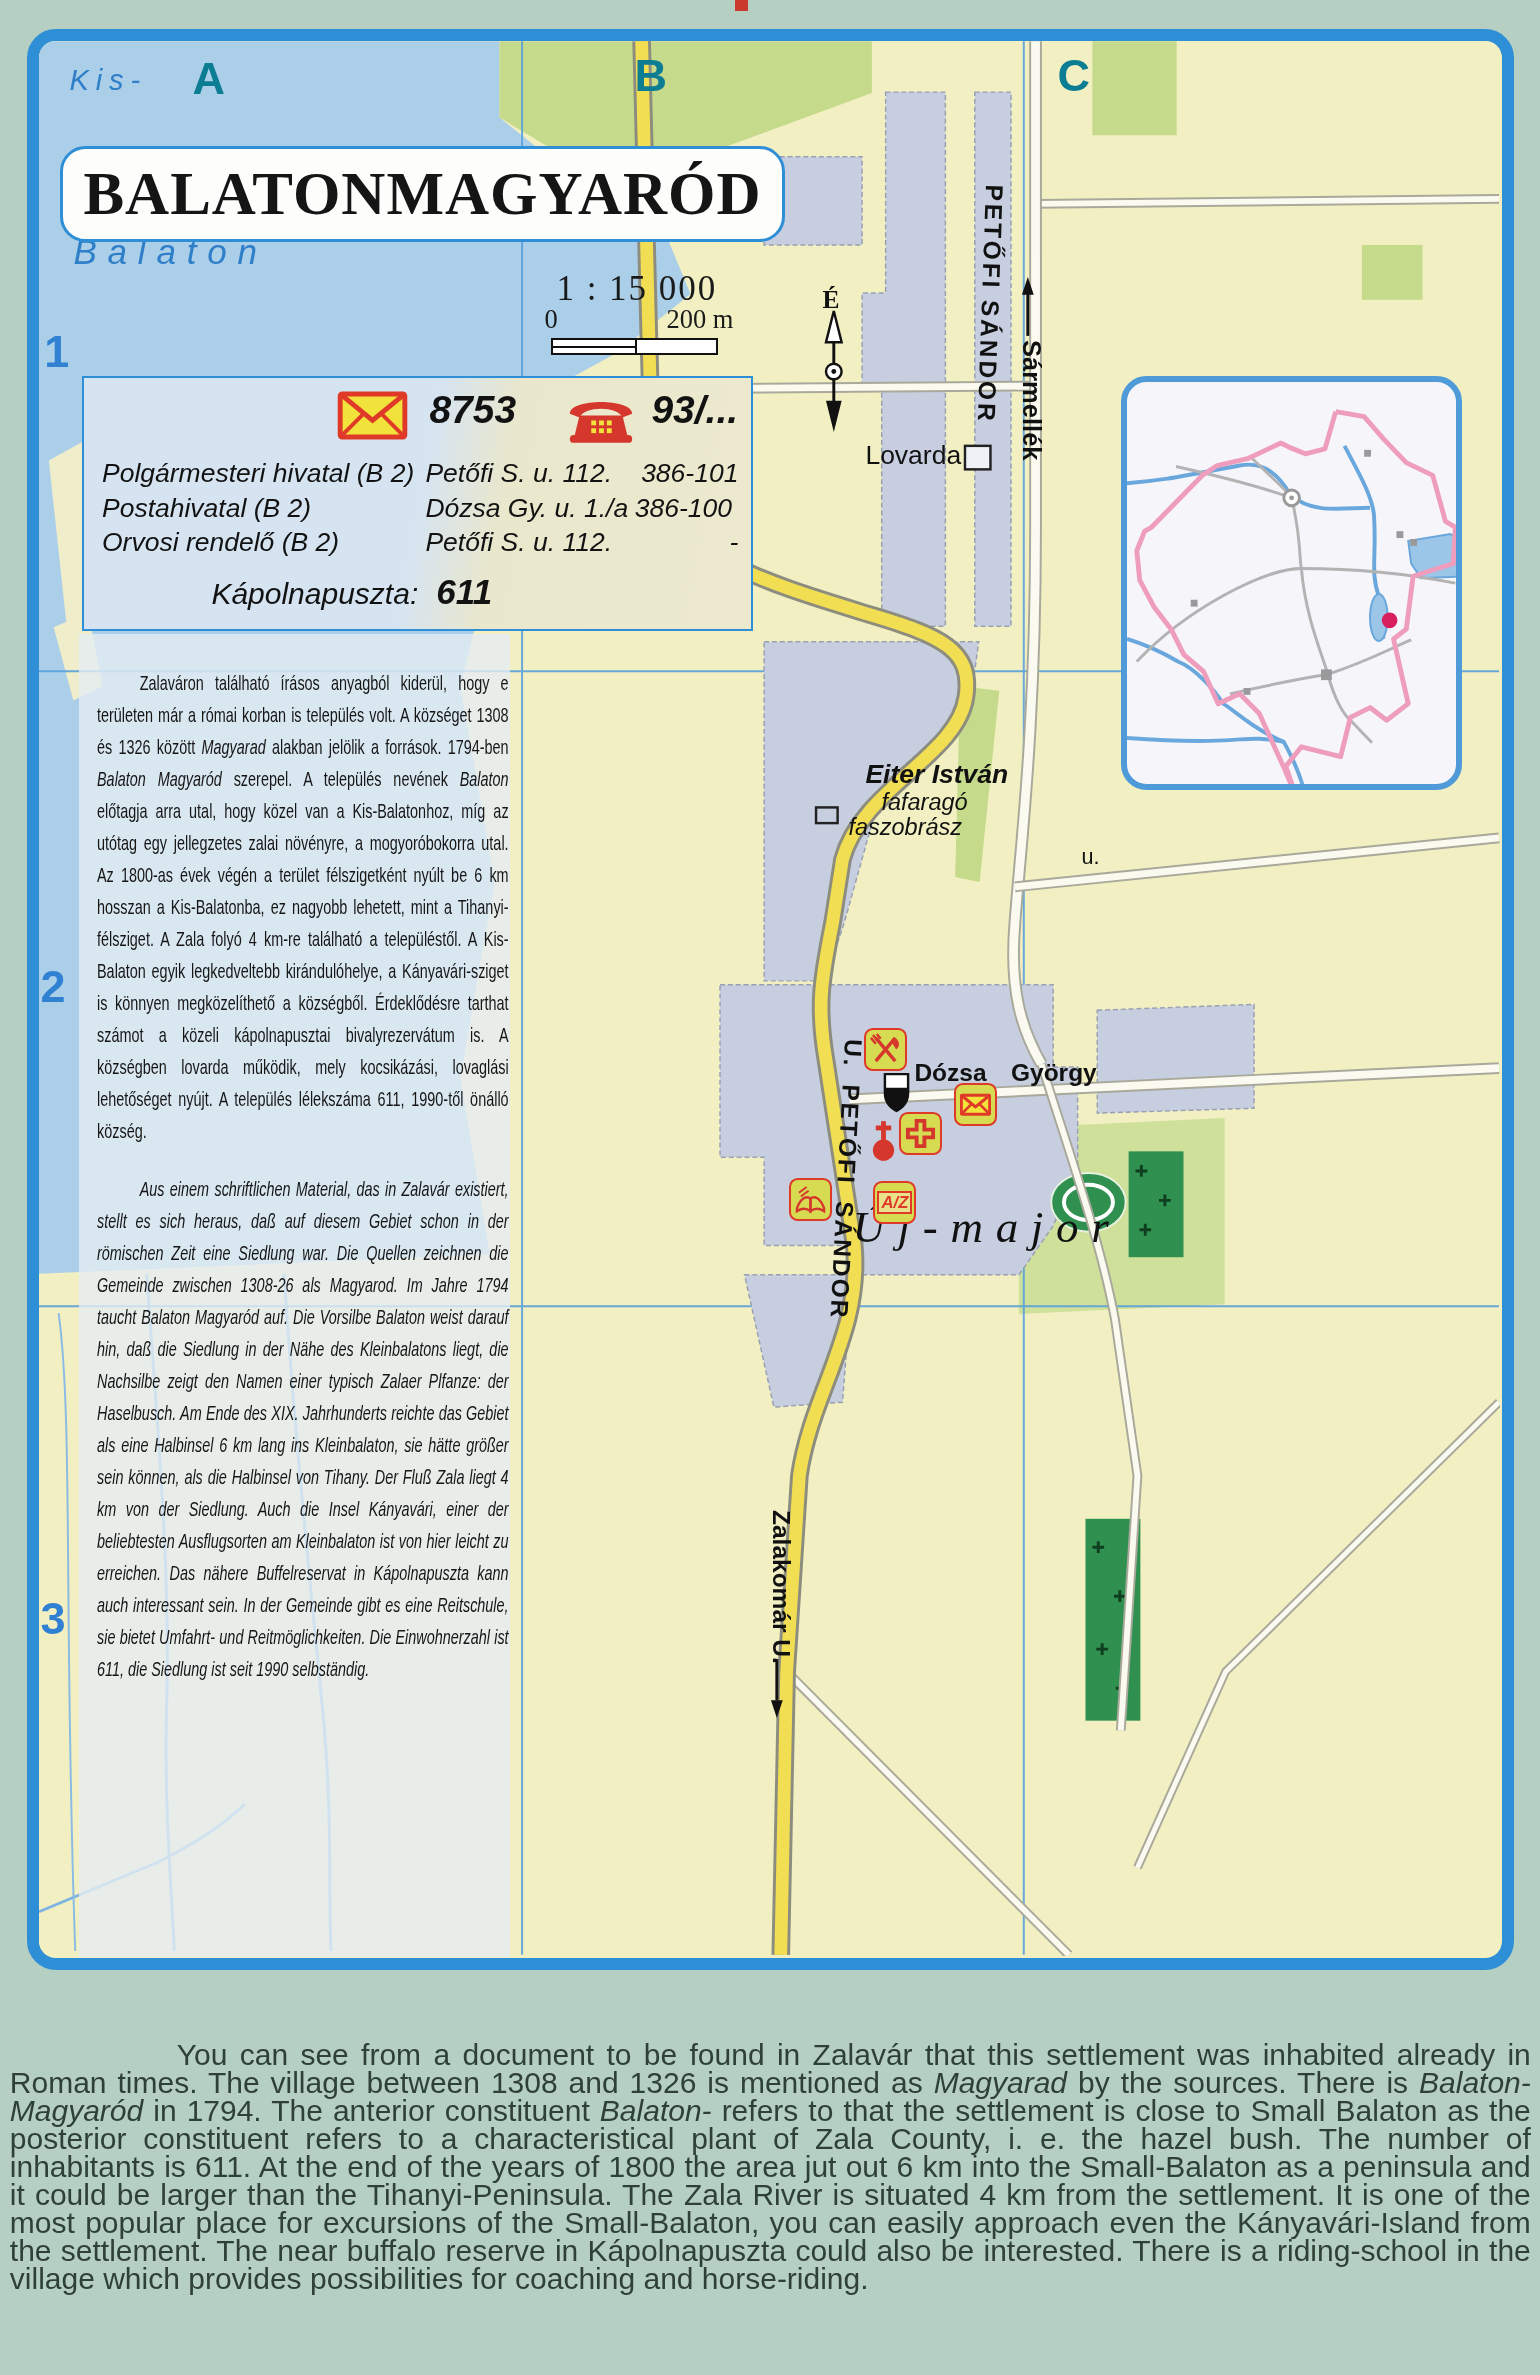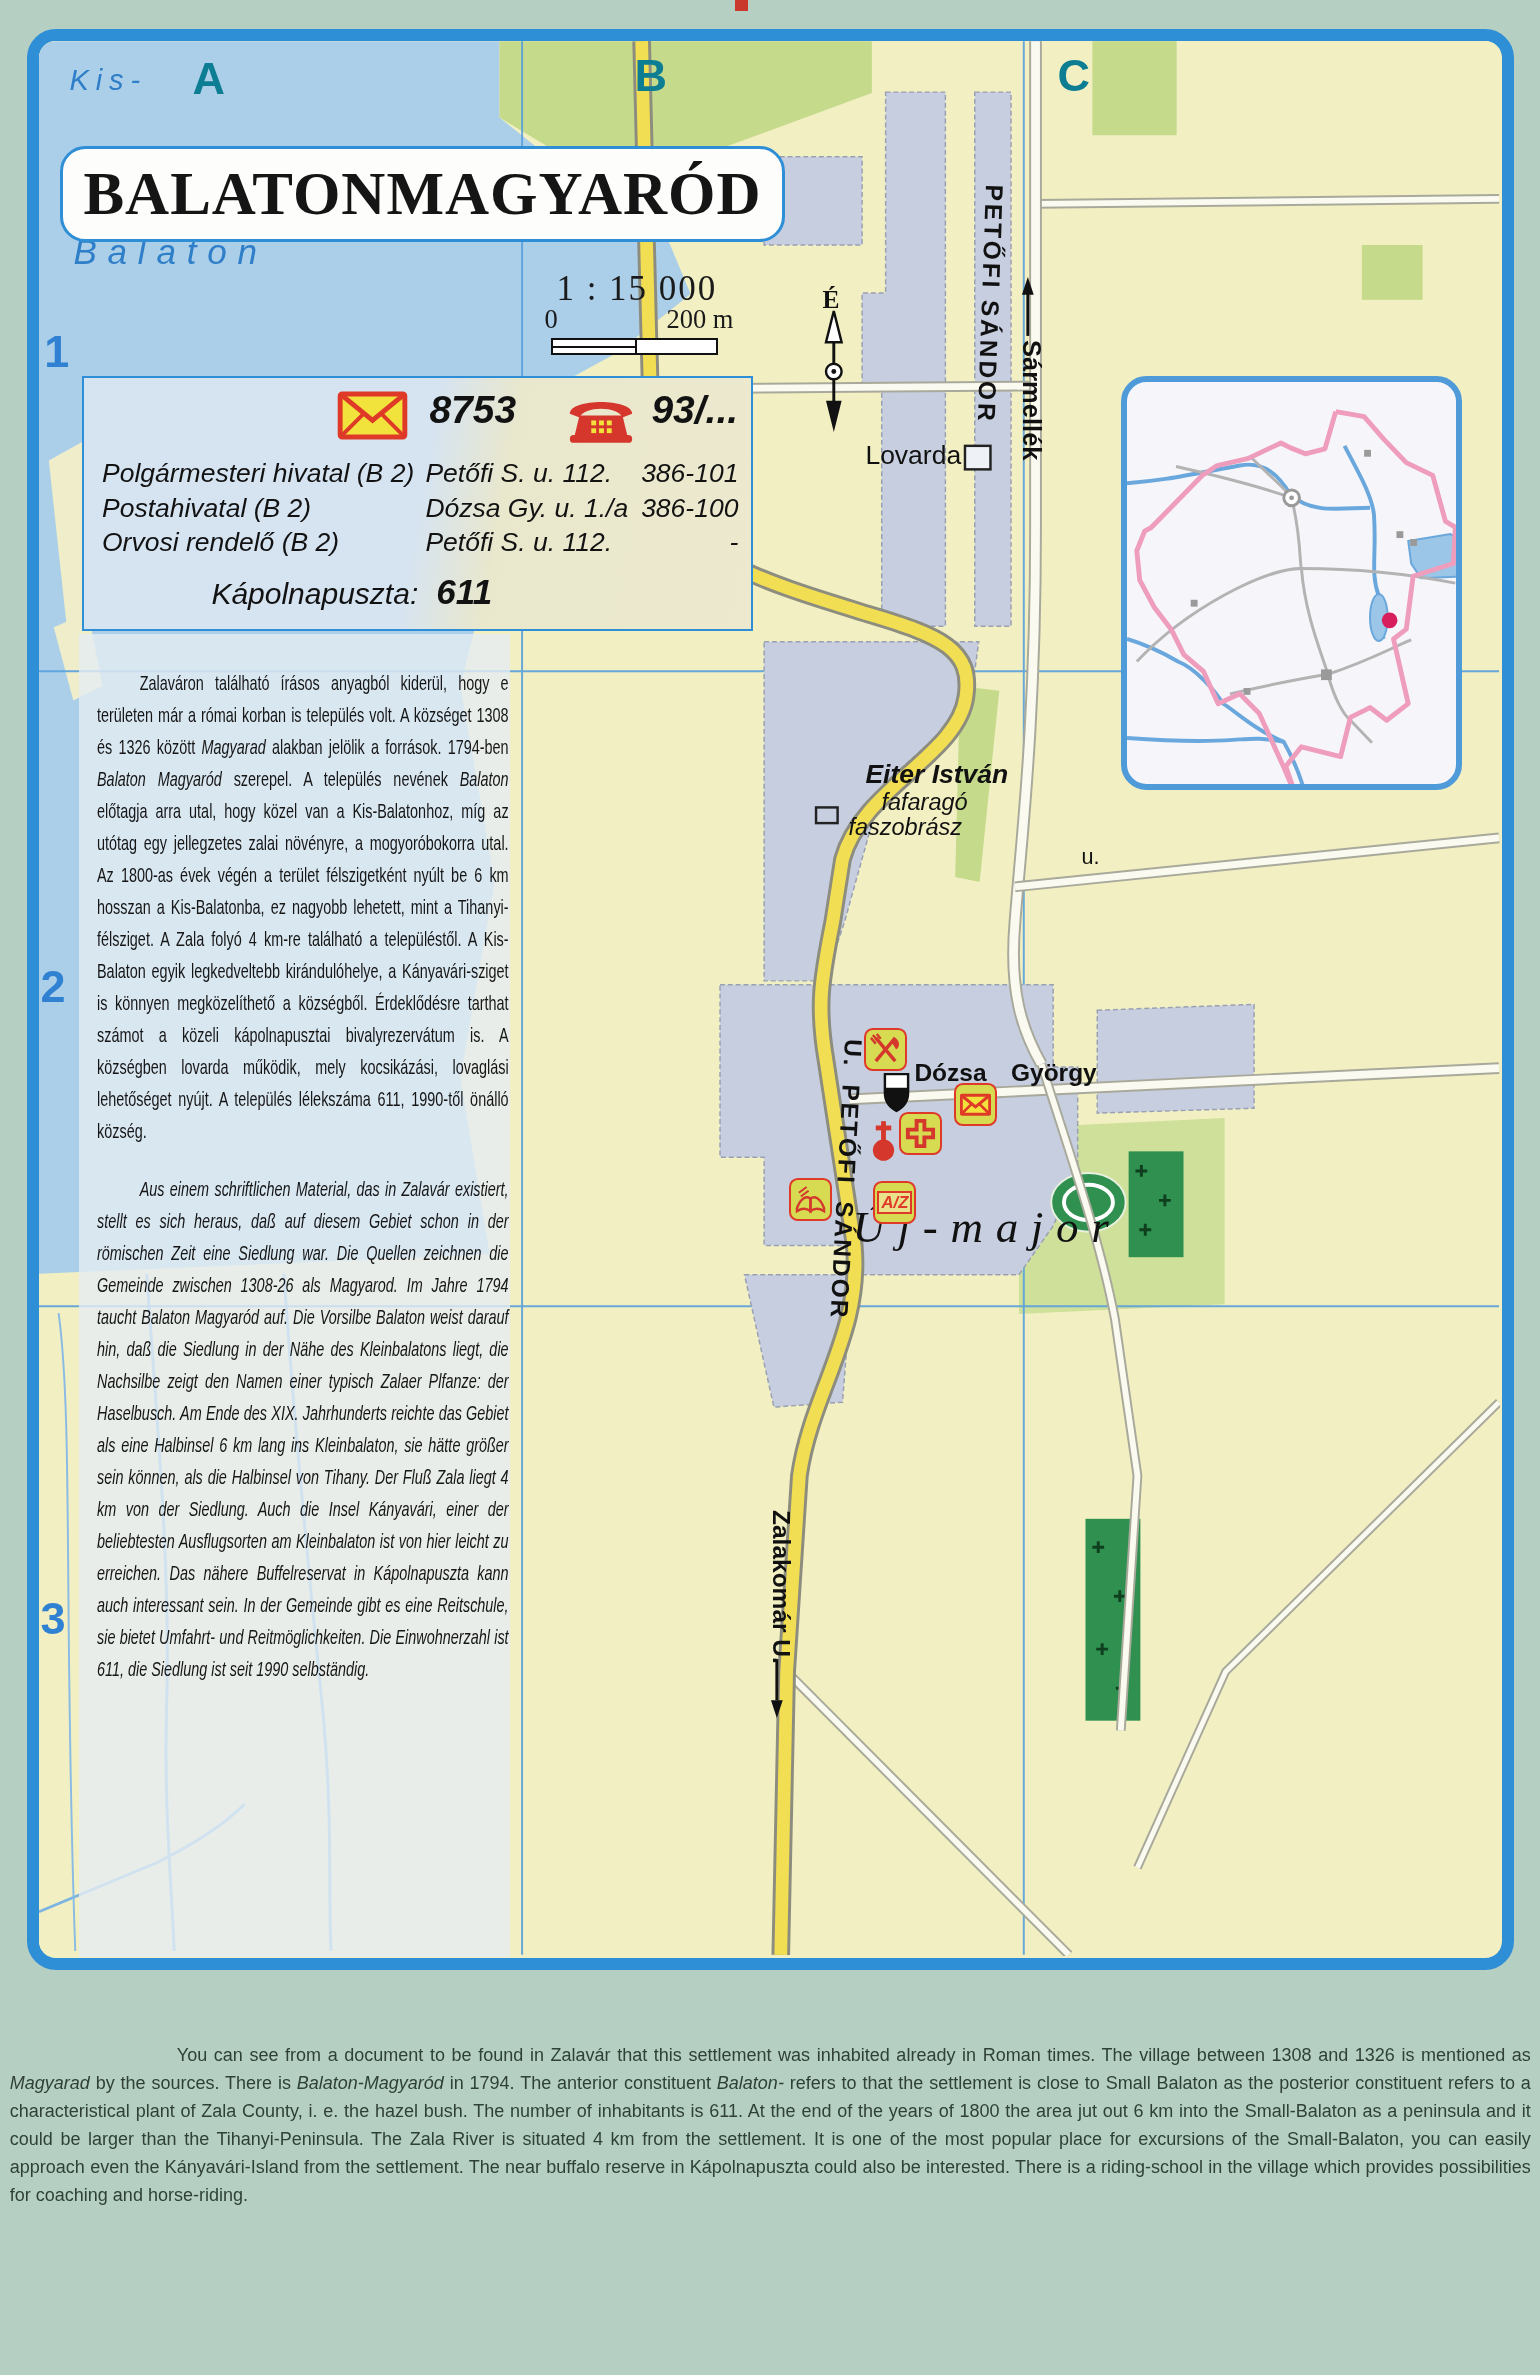--- a/index.html
+++ b/index.html
@@ -32,21 +32,21 @@
   .overlay{position:absolute;left:40px;top:593px;width:431px;height:1323px;
            background:rgba(229,236,243,0.80);padding:33px 0 0 17.6px;box-sizing:border-box;}
   .para{width:588px;transform:scaleX(0.70);transform-origin:0 0;font-size:20.6px;line-height:32px;
         text-align:justify;color:#161616;}
   .para.de{font-style:italic;}
   .indent{text-indent:61px;display:block;}
   .poi{position:absolute;width:43px;height:43px;background:#d6db52;border:2.9px solid #df3a28;
        border-radius:8.8px;box-sizing:border-box;display:flex;align-items:center;justify-content:center;}
   .inset{position:absolute;left:1082px;top:335px;width:341px;height:414px;background:#f6f6fa;
          border:6.9px solid #4f9ad8;border-radius:25.5px;box-sizing:border-box;overflow:hidden;}
-  .engl{position:absolute;left:9.8px;top:2041px;width:1521px;font-size:18px;line-height:28px;
+  .engl{position:absolute;left:9.8px;top:2041px;width:1521px;font-size:30px;line-height:28px;
         text-align:justify;color:#2f4136;}
   .engl .indent{text-indent:167px;}
   .azsign{font-style:italic;font-weight:bold;font-size:16.7px;color:#df3a28;border:2px solid #df3a28;
           padding:0 2px;background:#e9e28a;line-height:19.6px;}
 </style>
 </head>
 <body>
 
 <div class="page">
   <div class="topmark"></div>
@@ -167,21 +167,21 @@
             <rect x="44" y="35" width="5" height="5"></rect>
         </g>
       </svg>
       <div class="abs bignum" style="left:567px;top:9.8px;">93/...</div>
 
       <div class="inforow" style="left:17.6px;top:80px;">Polgármesteri hivatal (B 2)</div>
       <div class="inforow" style="left:341px;top:80px;">Petőfi S. u. 112.</div>
       <div class="inforow" style="left:544px;top:80px;width:110px;text-align:right;">386-101</div>
       <div class="inforow" style="left:17.6px;top:115px;">Postahivatal (B 2)</div>
       <div class="inforow" style="left:341px;top:115px;">Dózsa Gy. u. 1./a</div>
-      <div class="inforow" style="left:544px;top:115px;width:110px;text-align:right;">386-100</div>
+      <div class="inforow" style="left:544px;top:115px;width:110px;text-align:center;">386-100</div>
       <div class="inforow" style="left:17.6px;top:149px;">Orvosi rendelő (B 2)</div>
       <div class="inforow" style="left:341px;top:149px;">Petőfi S. u. 112.</div>
       <div class="inforow" style="left:544px;top:149px;width:110px;text-align:right;">-</div>
 
       <div class="abs" style="left:127px;top:194px;">
         <span class="inforow" style="position:static;font-size:30px;">Kápolnapuszta:</span>
         <span style="font-style:italic;font-weight:bold;font-size:35px;color:#121212;margin-left:13.7px;">611</span>
       </div>
     </div>
 

